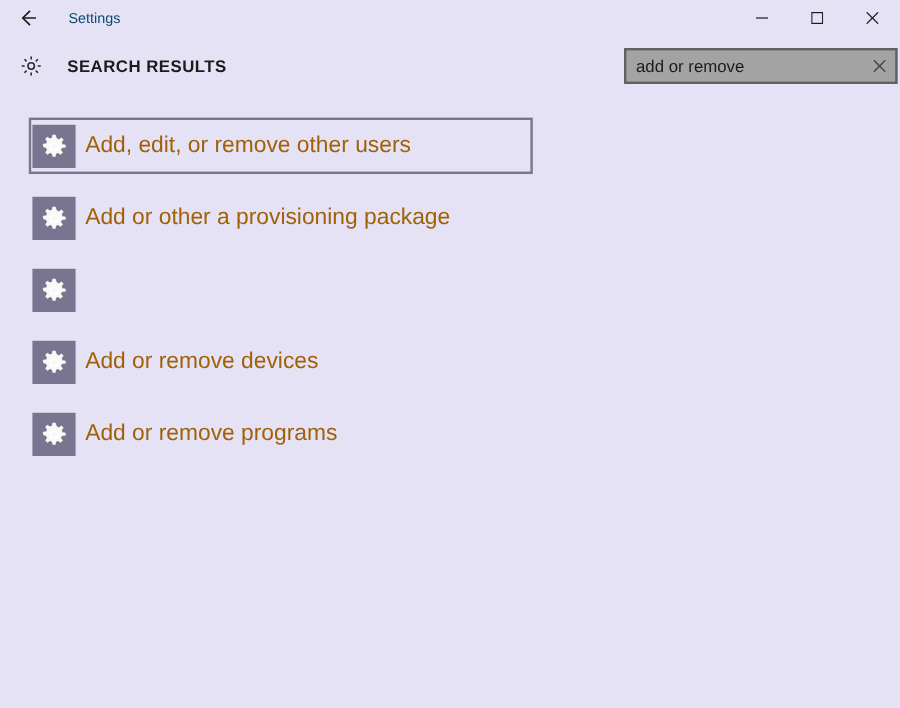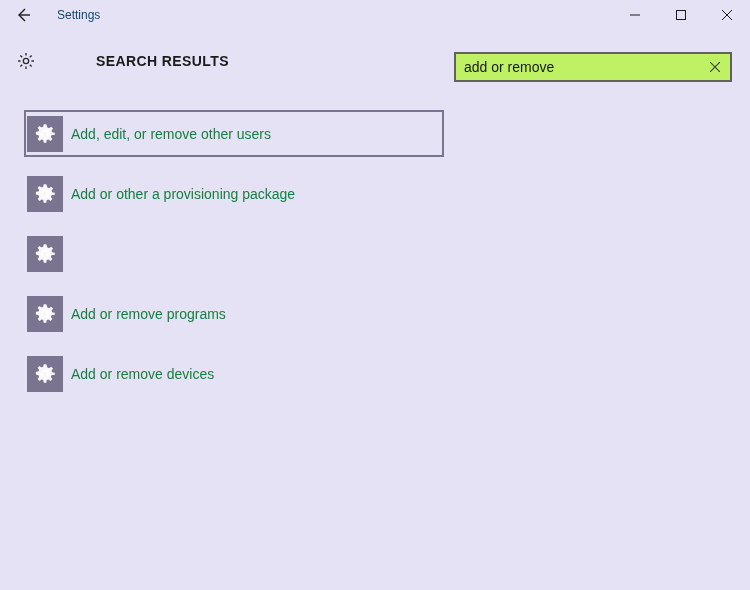--- a/index.html
+++ b/index.html
@@ -40,46 +40,44 @@
       height: 30px;
       display: flex;
       align-items: center;
       justify-content: center;
     }
 
     
     .header-row {
       display: flex;
       align-items: center;
-      padding: 10px 18px 0 14px;
-      gap: 40px;
+      padding: 10px 2px 0 14px;
     }
     .gear-icon {
       width: 24px;
       height: 24px;
       display: flex;
       align-items: center;
       justify-content: center;
       margin-right: 18px;
     }
     .page-title {
       font-size: 14px;
       font-weight: 600;
       letter-spacing: 0.4px;
       color: #1b1b1b;
     }
     .search-wrap {
       margin-left: auto;
-      width: 278px;
+      width: 228px;
       height: 30px;
       border: 2px solid #616161;
-      background: #bef264;
-      display: flex;
-      align-items: center;
-      margin-top: 12px;
+      background: #a3a3a3;
+      display: flex;
+      align-items: center;
     }
     .search-input {
       flex: 1;
       border: none;
       outline: none;
       padding: 0 8px;
       font-size: 14px;
       font-family: inherit;
       background: transparent;
       color: #1a1a1a;
@@ -114,22 +112,22 @@
       width: 36px;
       height: 36px;
       background: #7a7490;
       display: flex;
       align-items: center;
       justify-content: center;
       flex-shrink: 0;
       margin-right: 8px;
     }
     .result-label {
-      font-size: 14px;
-      color: #15803d;
+      font-size: 19px;
+      color: #a16207;
     }
 
   </style>
 </head>
 <body>
 
 <div class="title-bar">
   <div class="back-button">
     <svg width="16" height="16" viewBox="0 0 16 16">
       <path d="M10 2 L4 8 L10 14" stroke="#1b1b1b" stroke-width="1.4" fill="none"></path>
@@ -218,28 +216,28 @@
 
   <div class="result">
     <div class="result-icon">
       <svg width="26" height="26" viewBox="0 0 24 24">
           <g fill="#fff">
             <path d="M12 8.2a3.8 3.8 0 1 0 0 7.6 3.8 3.8 0 0 0 0-7.6zm0 6a2.2 2.2 0 1 1 0-4.4 2.2 2.2 0 0 1 0 4.4z"></path>
             <path d="M21 13.2v-2.4l-2.4-.4a7 7 0 0 0-.6-1.5l1.4-2-1.7-1.7-2 1.4a7 7 0 0 0-1.5-.6L13.2 3h-2.4l-.4 2.4a7 7 0 0 0-1.5.6l-2-1.4L5.2 6.3l1.4 2a7 7 0 0 0-.6 1.5L3.6 10v2.4l2.4.8a7 7 0 0 0 .6 1.5l-1.4 2 1.7 1.7 2-1.4a7 7 0 0 0 1.5.6l.4 2.4h2.4l.4-2.4a7 7 0 0 0 1.5-.6l2 1.4 1.7-1.7-1.4-2a7 7 0 0 0 .6-1.5l2.4-.4z" opacity=".95"></path>
           </g>
         </svg>
     </div>
+    <div class="result-label">Add or remove devices</div>
+  </div>
+
+  <div class="result">
+    <div class="result-icon">
+      <svg width="26" height="26" viewBox="0 0 24 24">
+          <g fill="#fff">
+            <path d="M12 8.2a3.8 3.8 0 1 0 0 7.6 3.8 3.8 0 0 0 0-7.6zm0 6a2.2 2.2 0 1 1 0-4.4 2.2 2.2 0 0 1 0 4.4z"></path>
+            <path d="M21 13.2v-2.4l-2.4-.4a7 7 0 0 0-.6-1.5l1.4-2-1.7-1.7-2 1.4a7 7 0 0 0-1.5-.6L13.2 3h-2.4l-.4 2.4a7 7 0 0 0-1.5.6l-2-1.4L5.2 6.3l1.4 2a7 7 0 0 0-.6 1.5L3.6 10v2.4l2.4.8a7 7 0 0 0 .6 1.5l-1.4 2 1.7 1.7 2-1.4a7 7 0 0 0 1.5.6l.4 2.4h2.4l.4-2.4a7 7 0 0 0 1.5-.6l2 1.4 1.7-1.7-1.4-2a7 7 0 0 0 .6-1.5l2.4-.4z" opacity=".95"></path>
+          </g>
+        </svg>
+    </div>
     <div class="result-label">Add or remove programs</div>
   </div>
 
-  <div class="result">
-    <div class="result-icon">
-      <svg width="26" height="26" viewBox="0 0 24 24">
-          <g fill="#fff">
-            <path d="M12 8.2a3.8 3.8 0 1 0 0 7.6 3.8 3.8 0 0 0 0-7.6zm0 6a2.2 2.2 0 1 1 0-4.4 2.2 2.2 0 0 1 0 4.4z"></path>
-            <path d="M21 13.2v-2.4l-2.4-.4a7 7 0 0 0-.6-1.5l1.4-2-1.7-1.7-2 1.4a7 7 0 0 0-1.5-.6L13.2 3h-2.4l-.4 2.4a7 7 0 0 0-1.5.6l-2-1.4L5.2 6.3l1.4 2a7 7 0 0 0-.6 1.5L3.6 10v2.4l2.4.8a7 7 0 0 0 .6 1.5l-1.4 2 1.7 1.7 2-1.4a7 7 0 0 0 1.5.6l.4 2.4h2.4l.4-2.4a7 7 0 0 0 1.5-.6l2 1.4 1.7-1.7-1.4-2a7 7 0 0 0 .6-1.5l2.4-.4z" opacity=".95"></path>
-          </g>
-        </svg>
-    </div>
-    <div class="result-label">Add or remove devices</div>
-  </div>
-
 </div>
 
 </body></html>

